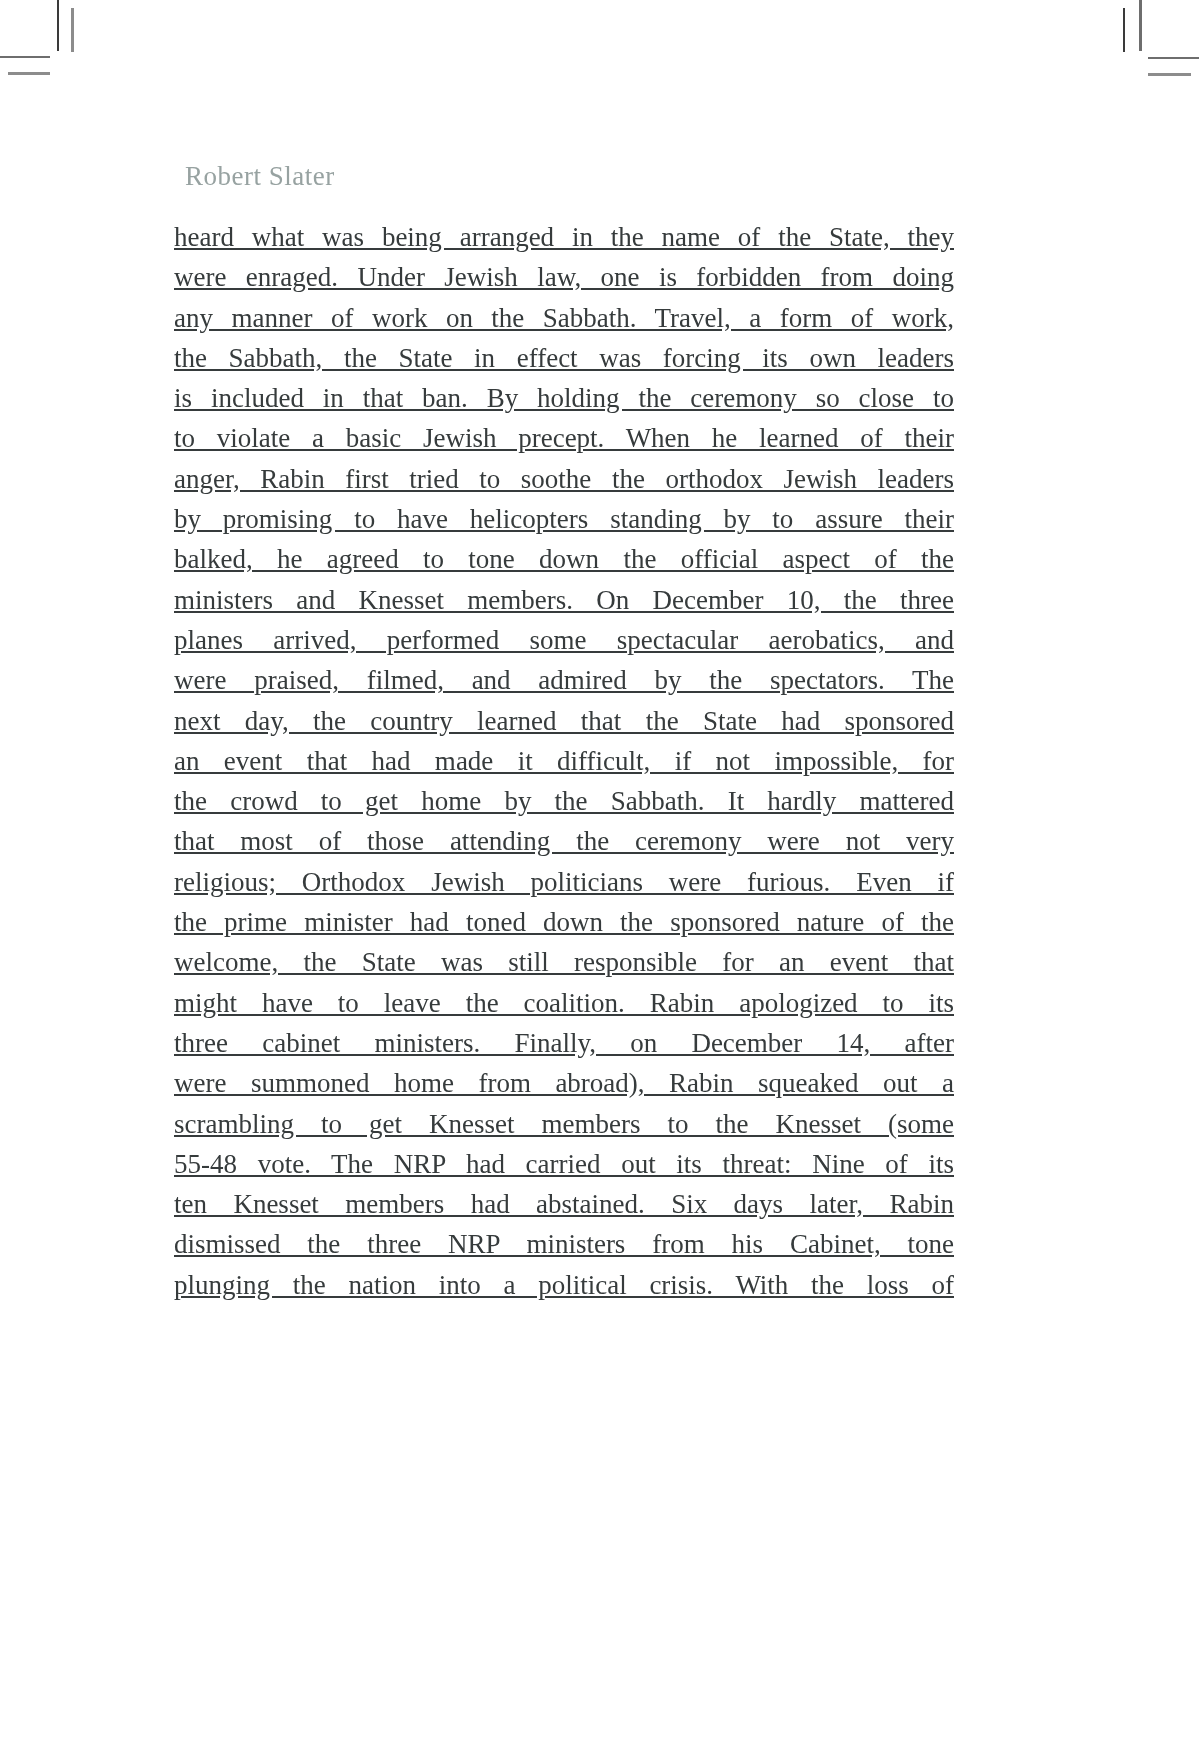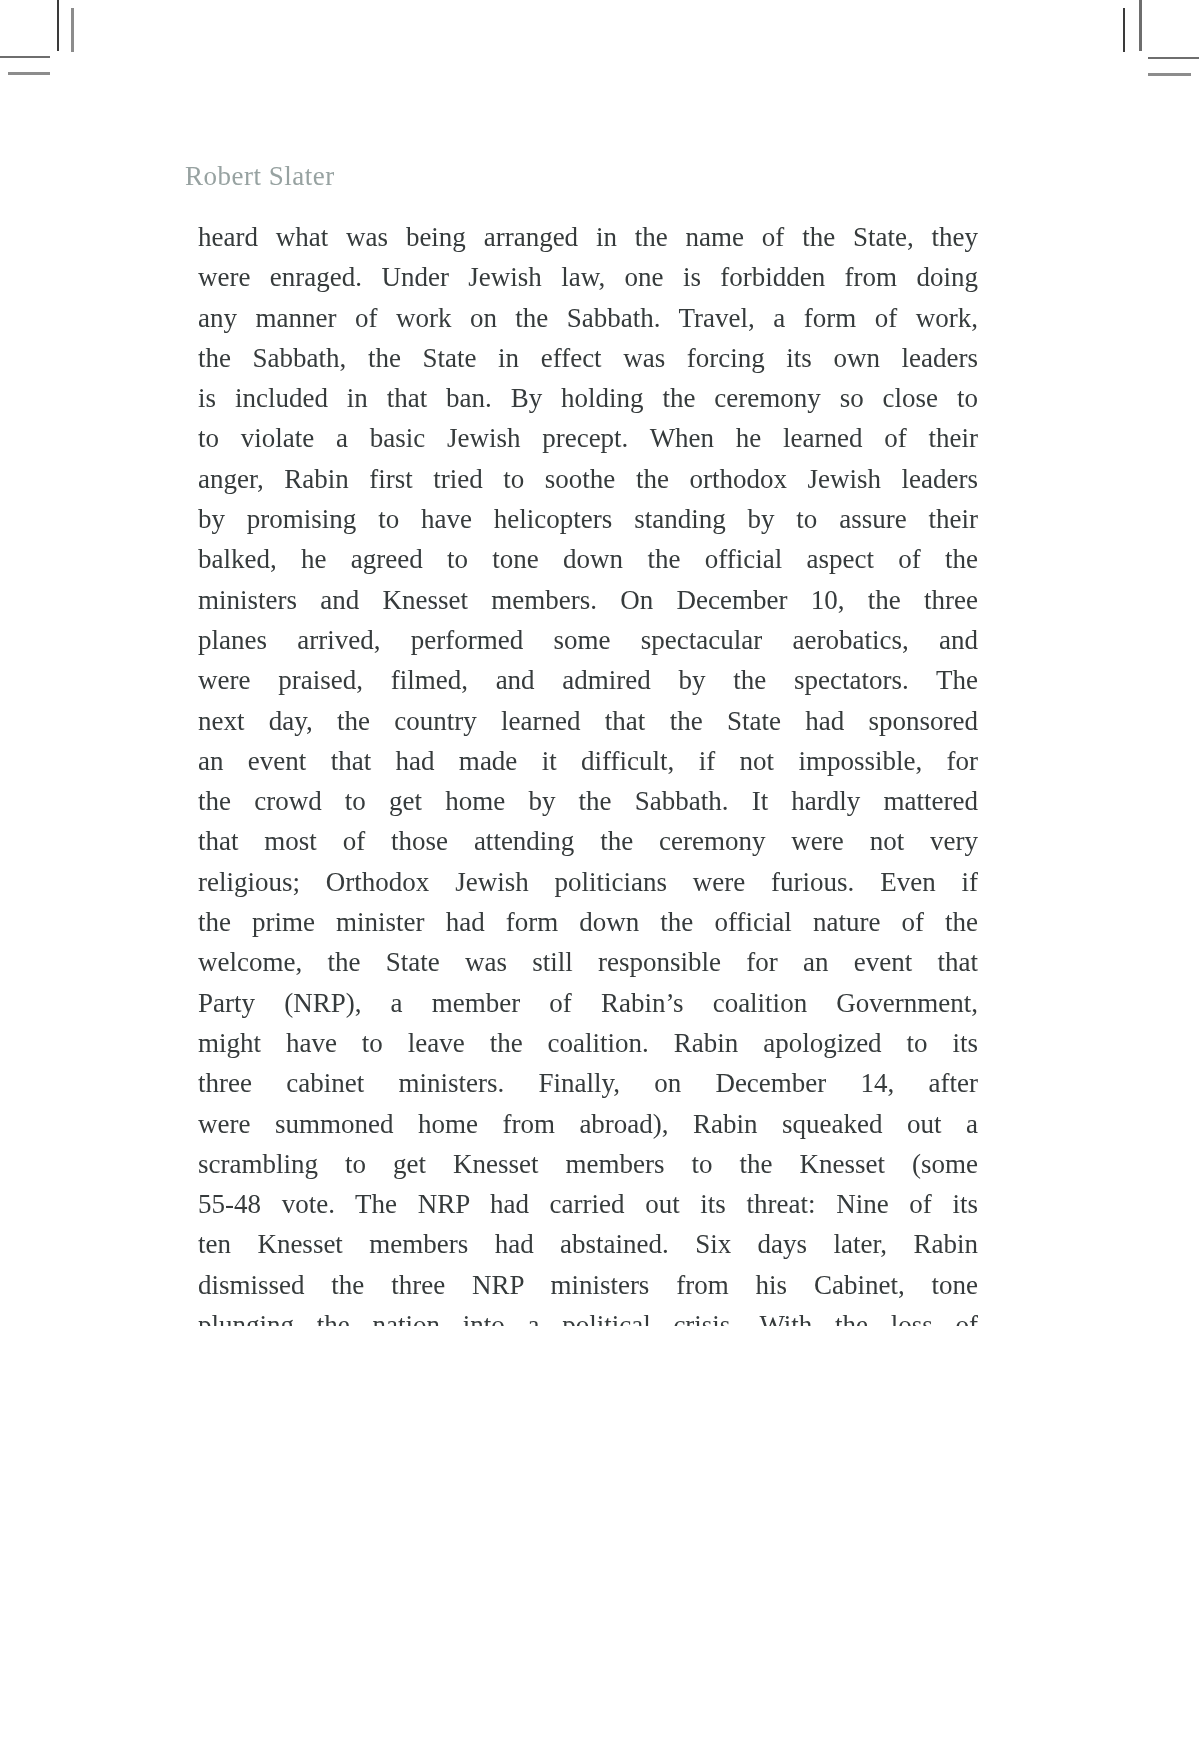--- a/index.html
+++ b/index.html
@@ -26,26 +26,27 @@
     left: 185px;
     top: 161px;
     font-size: 27px;
     line-height: 30px;
     color: var(--header-text);
     letter-spacing: 0.5px;
     white-space: nowrap;
   }
   .body-text {
     position: absolute;
-    left: 198px;
+    left: 174px;
     top: 217px;
     width: 780px;
     font-size: 27px;
     line-height: 40.3px;
     color: var(--body-text);
+    text-decoration: underline;
   }
   .body-text .line {
     text-align: justify;
     text-align-last: justify;
     height: 40.3px;
     overflow: hidden;
     white-space: normal;
   }
   .folio {
     position: absolute;
@@ -106,23 +107,22 @@
       <div class="line">by promising to have helicopters standing by to assure their</div>
       <div class="line">balked, he agreed to tone down the official aspect of the</div>
       <div class="line">ministers and Knesset members. On December 10, the three</div>
       <div class="line">planes arrived, performed some spectacular aerobatics, and</div>
       <div class="line">were praised, filmed, and admired by the spectators. The</div>
       <div class="line">next day, the country learned that the State had sponsored</div>
       <div class="line">an event that had made it difficult, if not impossible, for</div>
       <div class="line">the crowd to get home by the Sabbath. It hardly mattered</div>
       <div class="line">that most of those attending the ceremony were not very</div>
       <div class="line">religious; Orthodox Jewish politicians were furious. Even if</div>
-      <div class="line">the prime minister had form down the official nature of the</div>
+      <div class="line">the prime minister had toned down the sponsored nature of the</div>
       <div class="line">welcome, the State was still responsible for an event that</div>
-      <div class="line">Party (NRP), a member of Rabin’s coalition Government,</div>
       <div class="line">might have to leave the coalition. Rabin apologized to its</div>
       <div class="line">three cabinet ministers. Finally, on December 14, after</div>
       <div class="line">were summoned home from abroad), Rabin squeaked out a</div>
       <div class="line">scrambling to get Knesset members to the Knesset (some</div>
       <div class="line">55-48 vote. The NRP had carried out its threat: Nine of its</div>
       <div class="line">ten Knesset members had abstained. Six days later, Rabin</div>
       <div class="line">dismissed the three NRP ministers from his Cabinet, tone</div>
       <div class="line">plunging the nation into a political crisis. With the loss of</div>
     </div>
 

